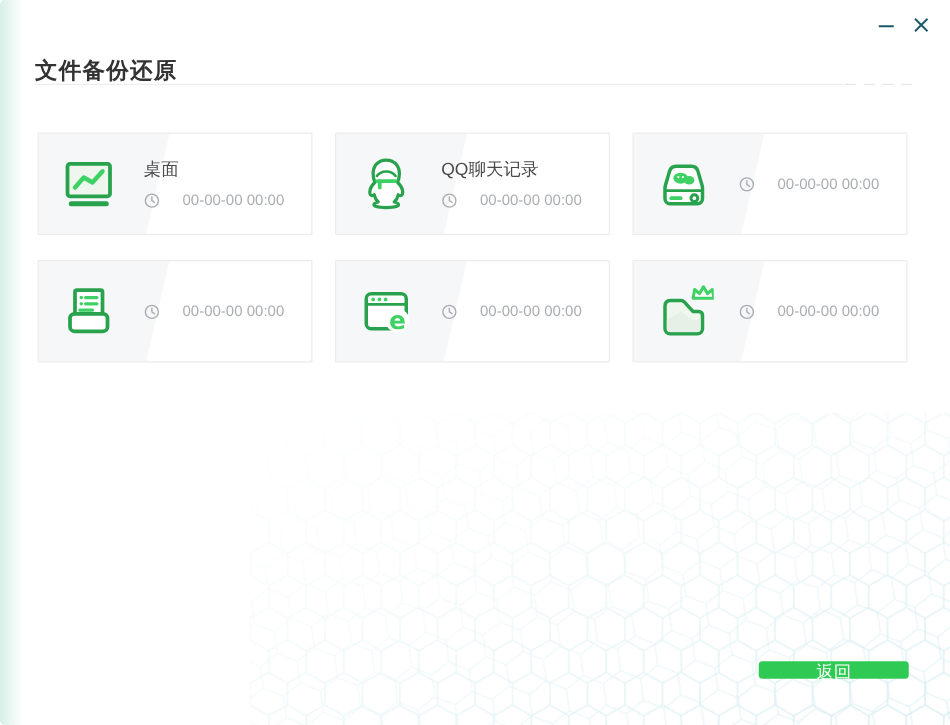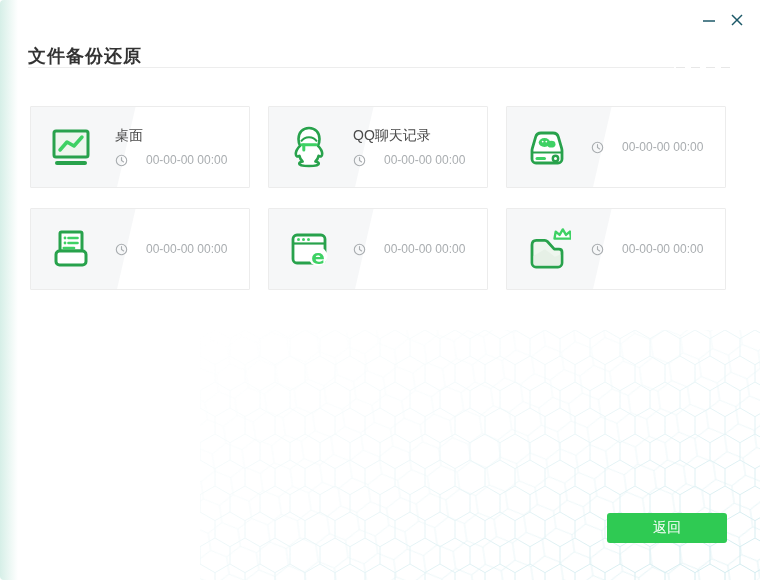--- a/index.html
+++ b/index.html
@@ -44,21 +44,21 @@
     display:flex;align-items:center;padding-left:16px;cursor:pointer;
   }
   .card-icon{width:48px;height:48px;flex:0 0 48px;}
   .card-icon svg{width:48px;height:48px;display:block;}
   .card-text{margin-left:20px;}
   .card-label{font-size:14px;color:#4a4a4a;margin-bottom:8px;}
   .card-time{display:flex;align-items:center;gap:18px;font-size:12px;color:var(--timestamp-gray);text-align:center;}
   .clock-ic svg{display:block;}
   .footer{position:absolute;right:33px;bottom:37px;display:flex;gap:20px;z-index:3;}
   .btn{
-    width:120px;height:30px;border:none;border-radius:3px;cursor:pointer;
+    width:120px;height:14px;border:none;border-radius:3px;cursor:pointer;
     background:var(--button-green);color:#fff;font-size:14px;
     font-family:"Liberation Sans","DejaVu Sans",sans-serif;
   }
   
   .sd{stroke:var(--outline-green);}   
   .sa{stroke:var(--accent-green);}    
   .fa{fill:var(--accent-green);}
   .fl{fill:#eef6ee;}                  
   .fw{fill:#ffffff;}
   .fn{fill:none;}

